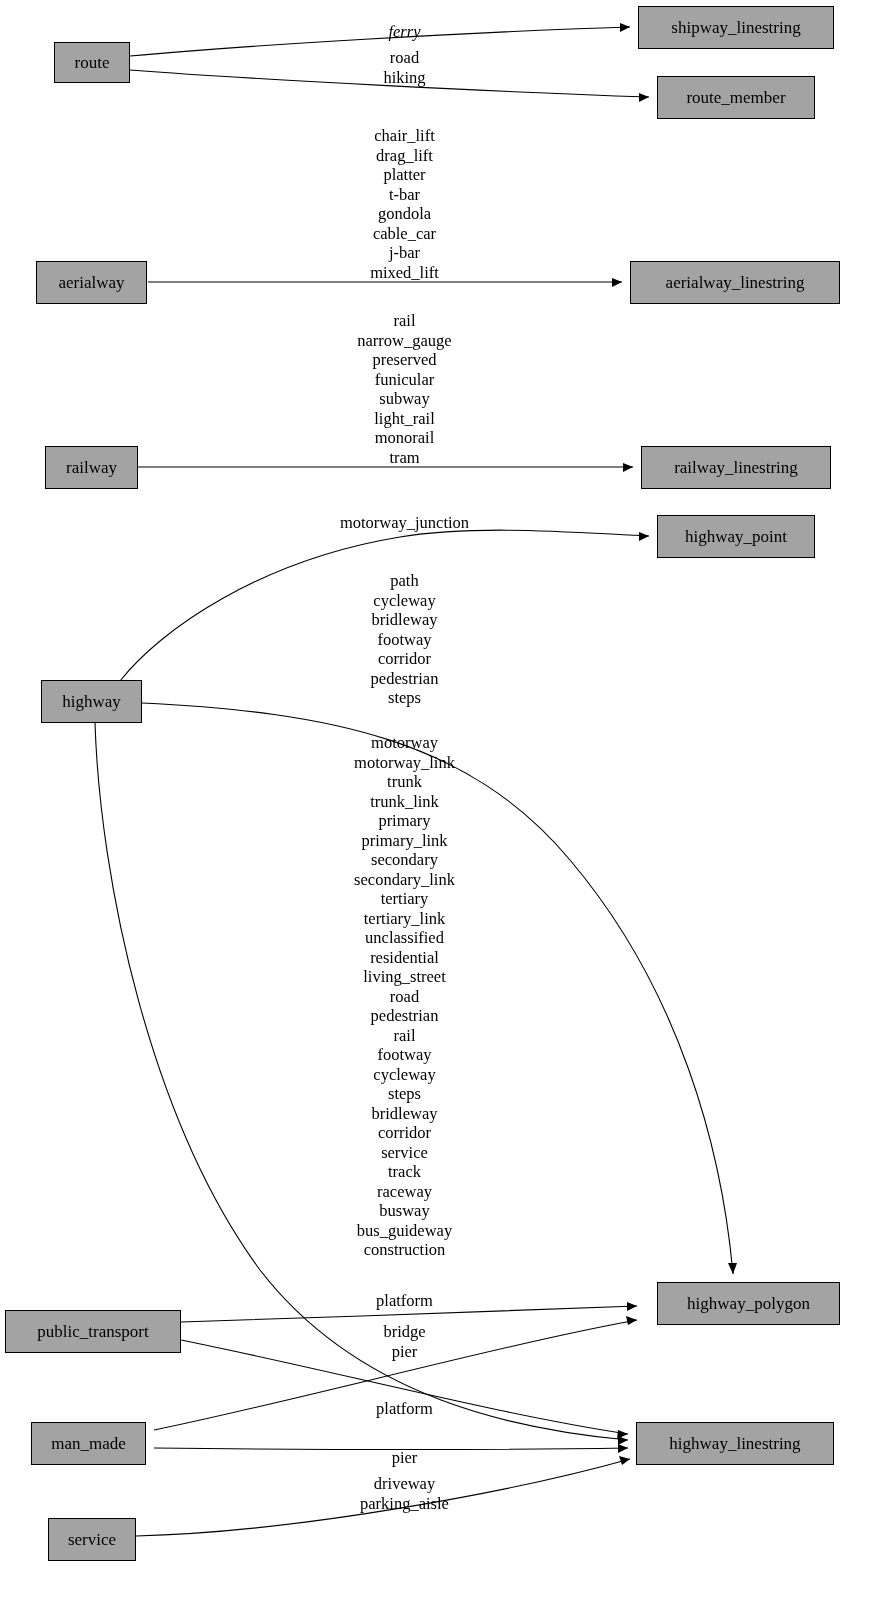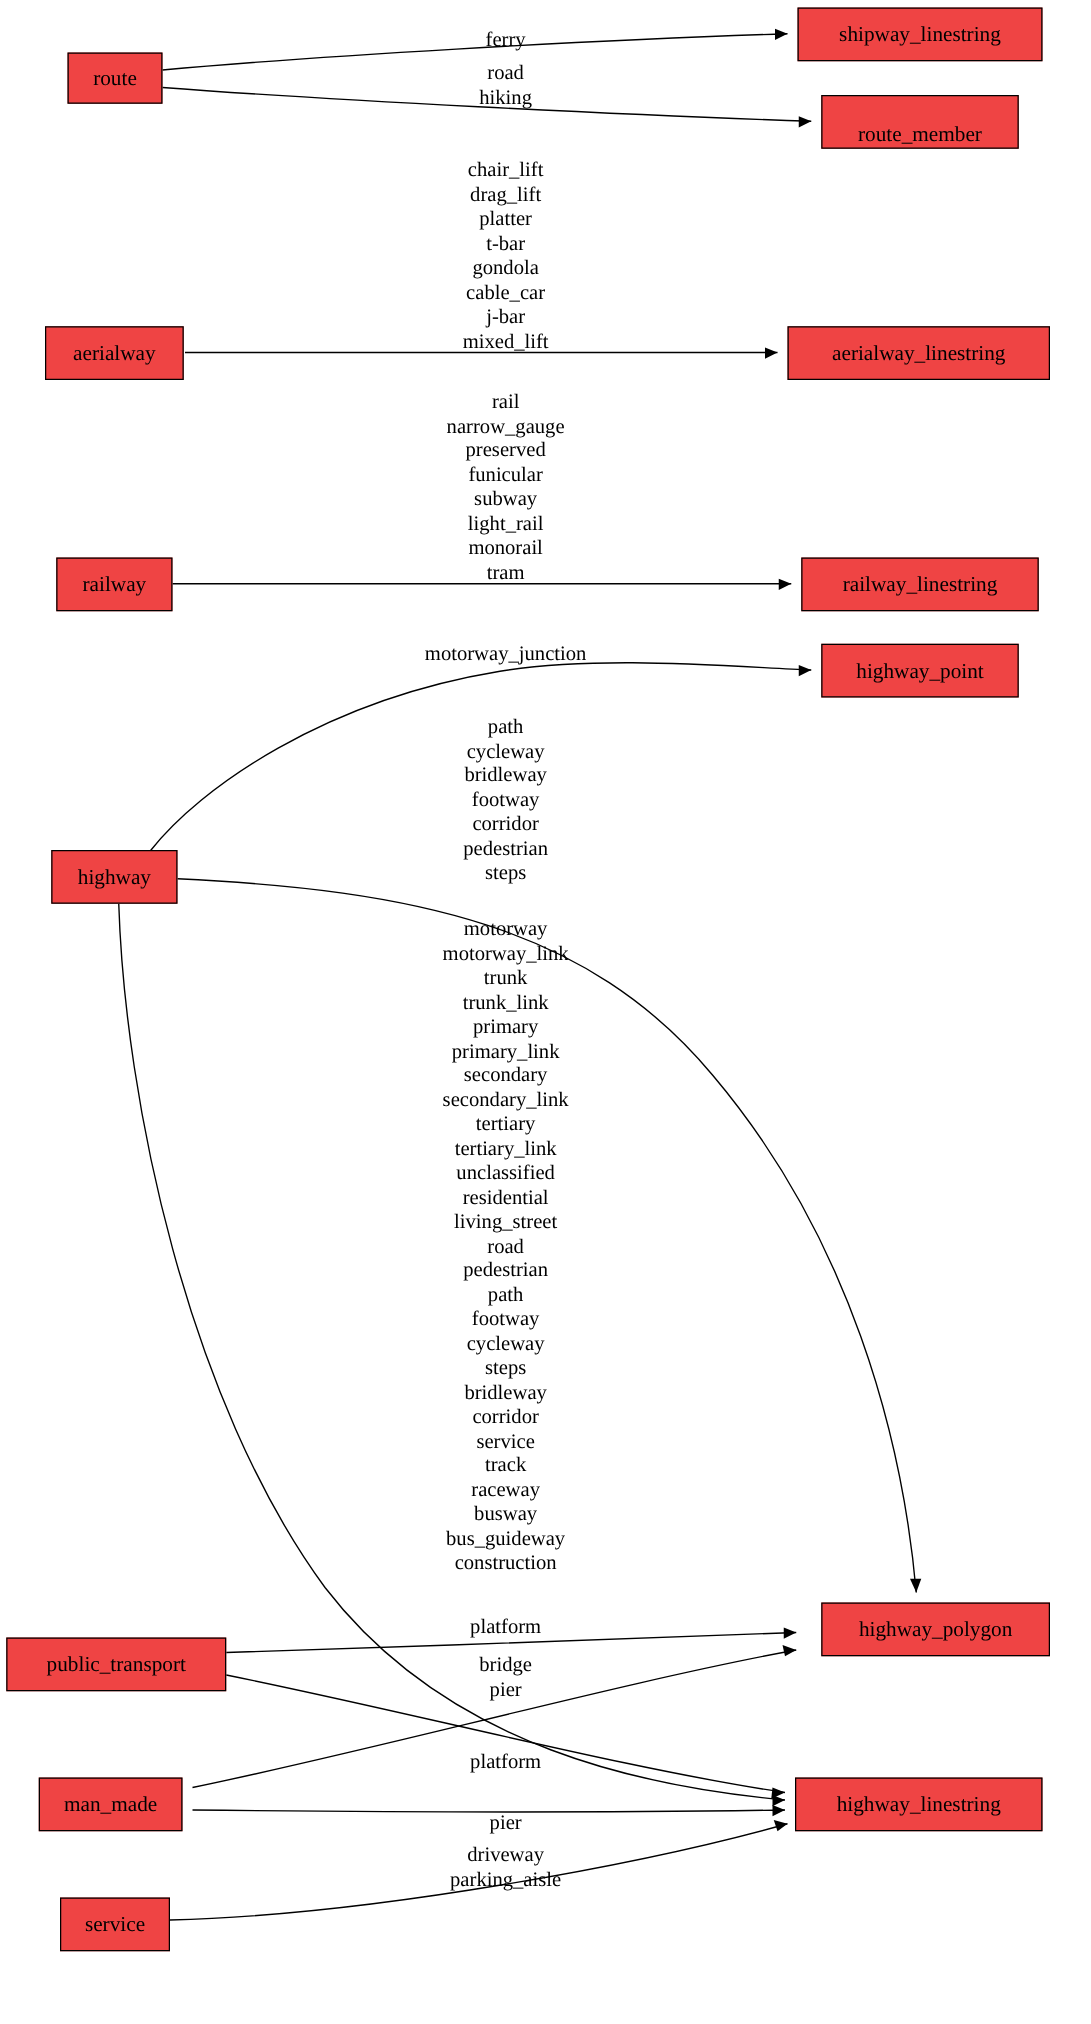--- a/index.html
+++ b/index.html
@@ -12,21 +12,21 @@
     width: 873px;
     height: 1619px;
     background: #ffffff;
     font-family: "Liberation Serif", "DejaVu Serif", serif;
     overflow: hidden;
   }
   .node {
     position: absolute;
     box-sizing: border-box;
     border: 1px solid #000000;
-    background: #ef4444;
+    background: #a3a3a3;
     color: #000000;
     font-size: 17px;
     display: flex;
     align-items: center;
     justify-content: center;
     white-space: nowrap;
     z-index: 3;
   }
   .edge-label {
     position: absolute;
@@ -98,21 +98,21 @@
     <path d="M136,1536 C300,1532 520,1490 630,1459"></path>
     <polygon points="630,1459 619,1456 622,1465"></polygon>
   </svg>
 
   <div class="node" style="left:54px;top:42px;width:76px;height:41px;">
       <span>route</span>
     </div>
   <div class="node" style="left:638px;top:6px;width:196px;height:43px;">
       <span>shipway_linestring</span>
     </div>
-  <div class="node" style="left:657px;top:76px;width:158px;height:43px;align-items:flex-end;">
+  <div class="node" style="left:657px;top:76px;width:158px;height:43px;">
       <span>route_member</span>
     </div>
   <div class="node" style="left:36px;top:261px;width:111px;height:43px;">
       <span>aerialway</span>
     </div>
   <div class="node" style="left:630px;top:261px;width:210px;height:43px;">
       <span>aerialway_linestring</span>
     </div>
   <div class="node" style="left:45px;top:446px;width:93px;height:43px;">
       <span>railway</span>
@@ -135,21 +135,21 @@
   <div class="node" style="left:636px;top:1422px;width:198px;height:43px;">
       <span>highway_linestring</span>
     </div>
   <div class="node" style="left:31px;top:1422px;width:115px;height:43px;">
       <span>man_made</span>
     </div>
   <div class="node" style="left:48px;top:1518px;width:88px;height:43px;">
       <span>service</span>
     </div>
 
-  <div class="edge-label" style="left:338px;top:22px;width:133px;">ferry</div>
+  <div class="edge-label" style="left:338px;top:22px;width:133px;font-style:italic;">ferry</div>
   <div class="edge-label" style="left:338px;top:48px;width:133px;">road
 hiking</div>
   <div class="edge-label" style="left:338px;top:126px;width:133px;">chair_lift
 drag_lift
 platter
 t-bar
 gondola
 cable_car
 j-bar
 mixed_lift</div>
@@ -177,21 +177,21 @@
 primary_link
 secondary
 secondary_link
 tertiary
 tertiary_link
 unclassified
 residential
 living_street
 road
 pedestrian
-path
+rail
 footway
 cycleway
 steps
 bridleway
 corridor
 service
 track
 raceway
 busway
 bus_guideway

